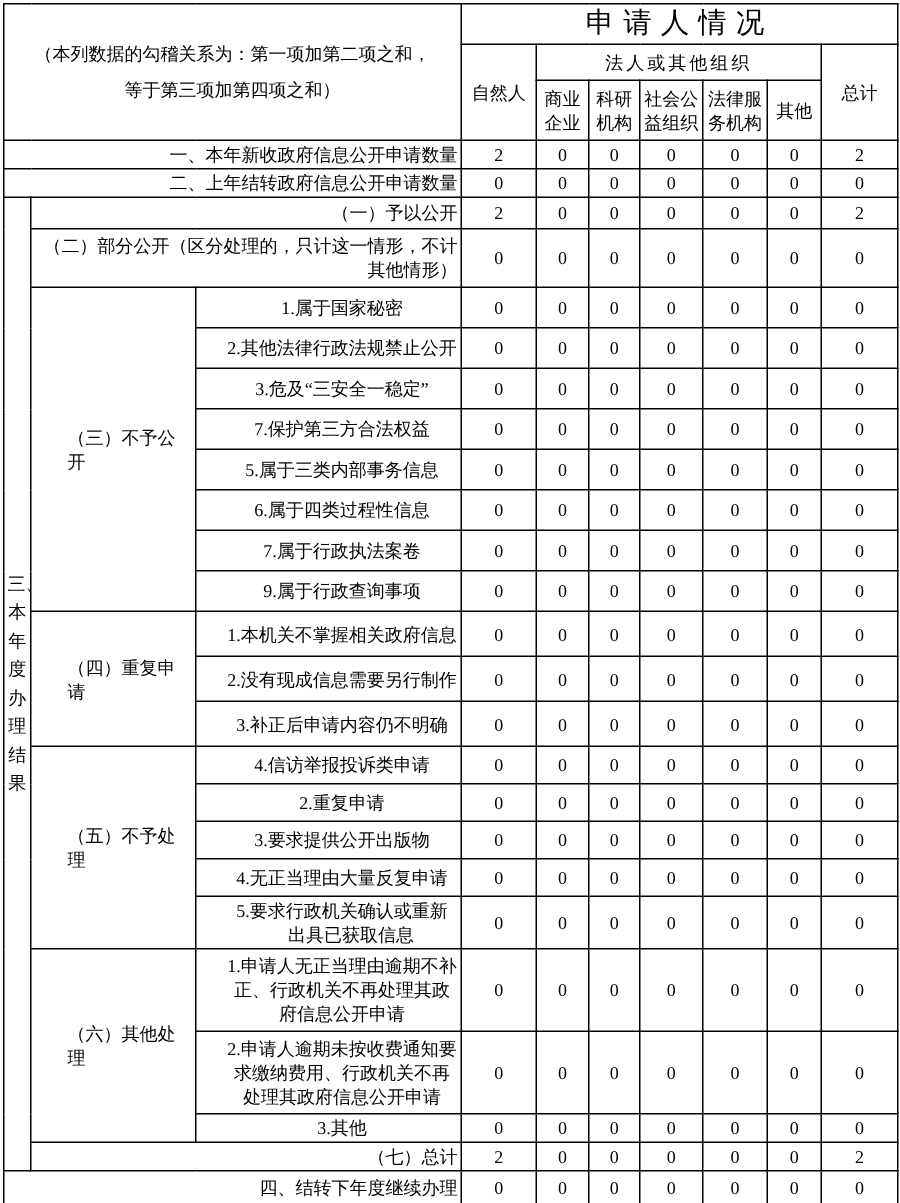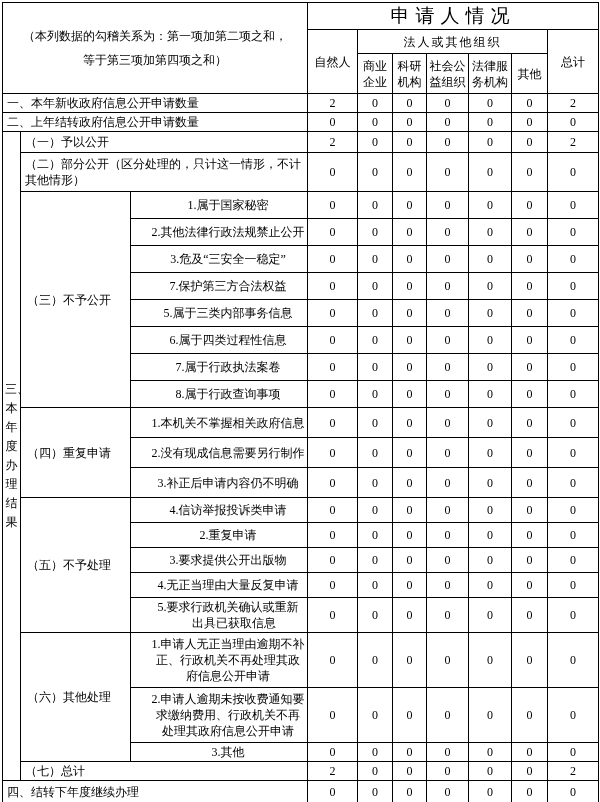--- a/index.html
+++ b/index.html
@@ -10,23 +10,23 @@
   
   .h1{height:27px;}
   .h2{height:24px;}
   .h3{height:40px;}
   .hc{text-align:center;}
   .hc-top{font-size:19px;letter-spacing:6px;}
   .hc-group{letter-spacing:2px;}
   .note{text-align:center;white-space:pre-line;font-size:12px;line-height:24px;font-style:normal;}
   
   .num{text-align:center;}
-  .lab{text-align:left;padding-left:4px;}
+  .lab{text-align:right;padding-left:4px;}
   .sub{text-align:center;padding-left:20px;white-space:pre-line;}
-  .catc{text-align:left;padding-left:6px;}
+  .catc{text-align:left;padding-left:24px;}
   .vlabel{text-align:center;padding:0 2px;word-break:break-all;line-height:19px;letter-spacing:0;}
   
   .r0{height:17px}.r1{height:18px}.r2{height:21px}.r3{height:39px}
   .r4,.r5,.r6,.r7,.r8,.r9,.r10,.r11{height:27px}
   .r12,.r13,.r14{height:30px}
   .r15,.r16,.r17,.r18{height:25px}
   .r19{height:35px}
   .r20,.r21{height:55px}
   .r22{height:16px}
   .r23{height:19px}
@@ -175,21 +175,21 @@
           <td class="sub">7.属于行政执法案卷</td>
           <td class="num">0</td>
           <td class="num">0</td>
           <td class="num">0</td>
           <td class="num">0</td>
           <td class="num">0</td>
           <td class="num">0</td>
           <td class="num">0</td>
         </tr>
         <tr class="r11">
-          <td class="sub">8.属于行政查询事项</td>
+          <td class="sub">9.属于行政查询事项</td>
           <td class="num">0</td>
           <td class="num">0</td>
           <td class="num">0</td>
           <td class="num">0</td>
           <td class="num">0</td>
           <td class="num">0</td>
           <td class="num">0</td>
         </tr>
         <tr class="r12">
           <td class="catc" rowspan="3">（四）重复申请</td>

